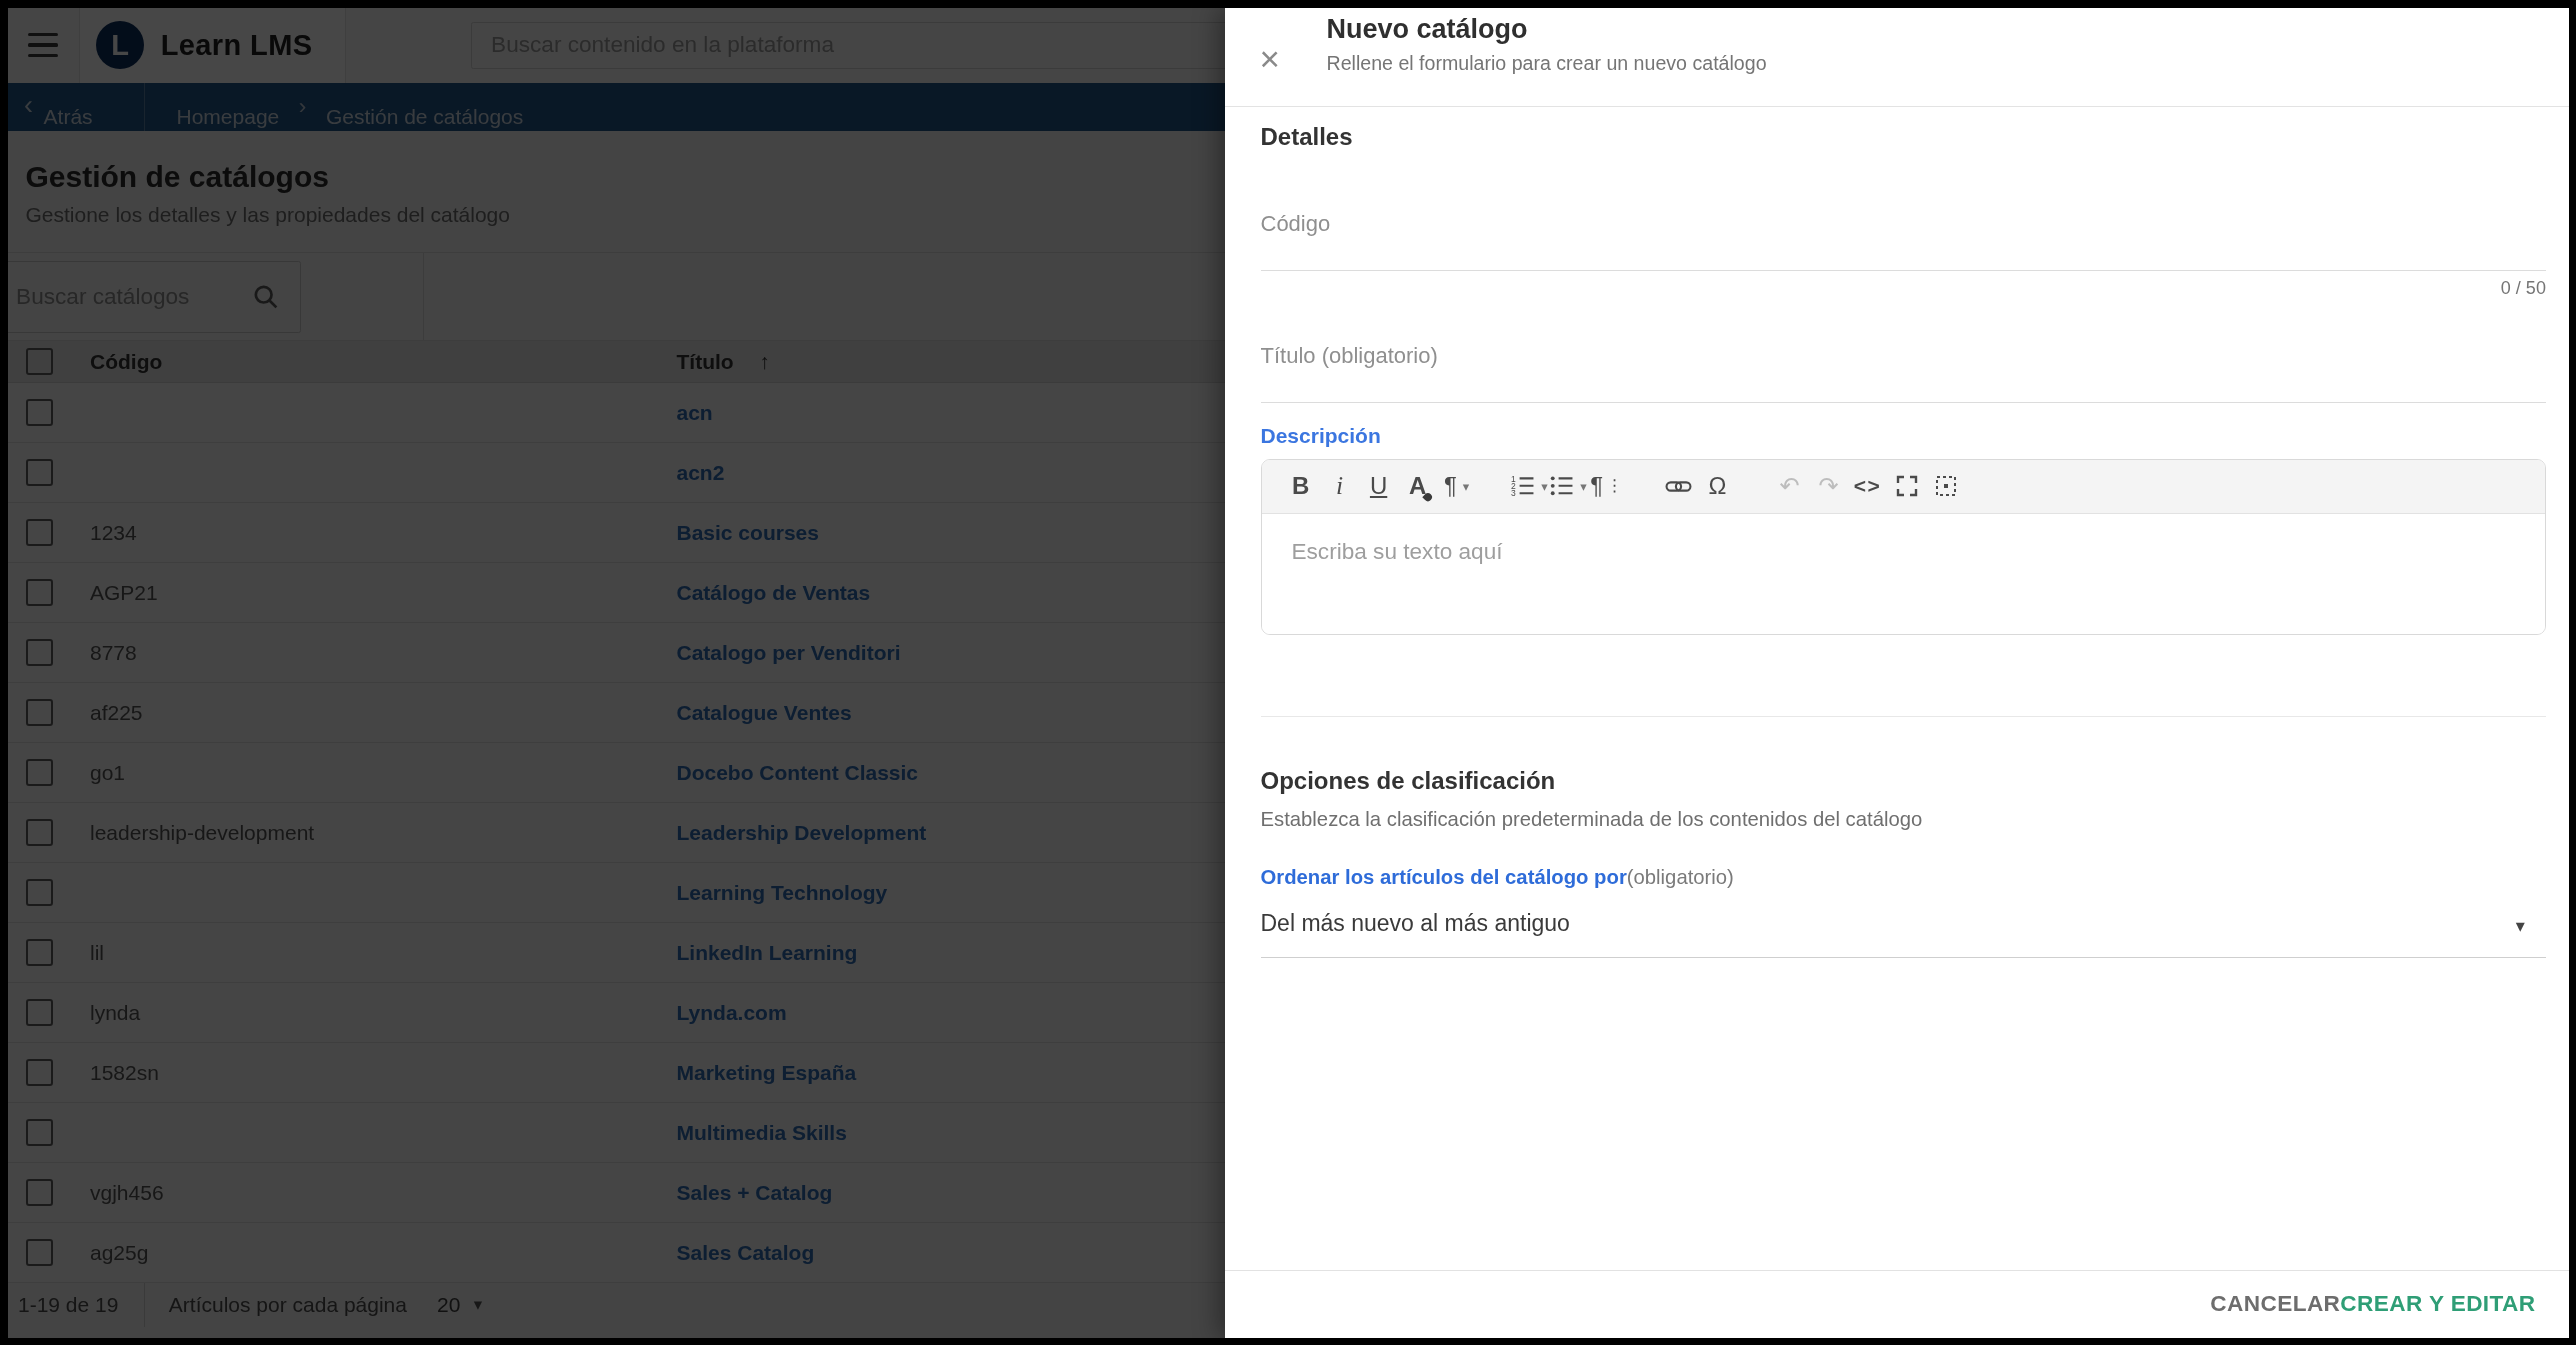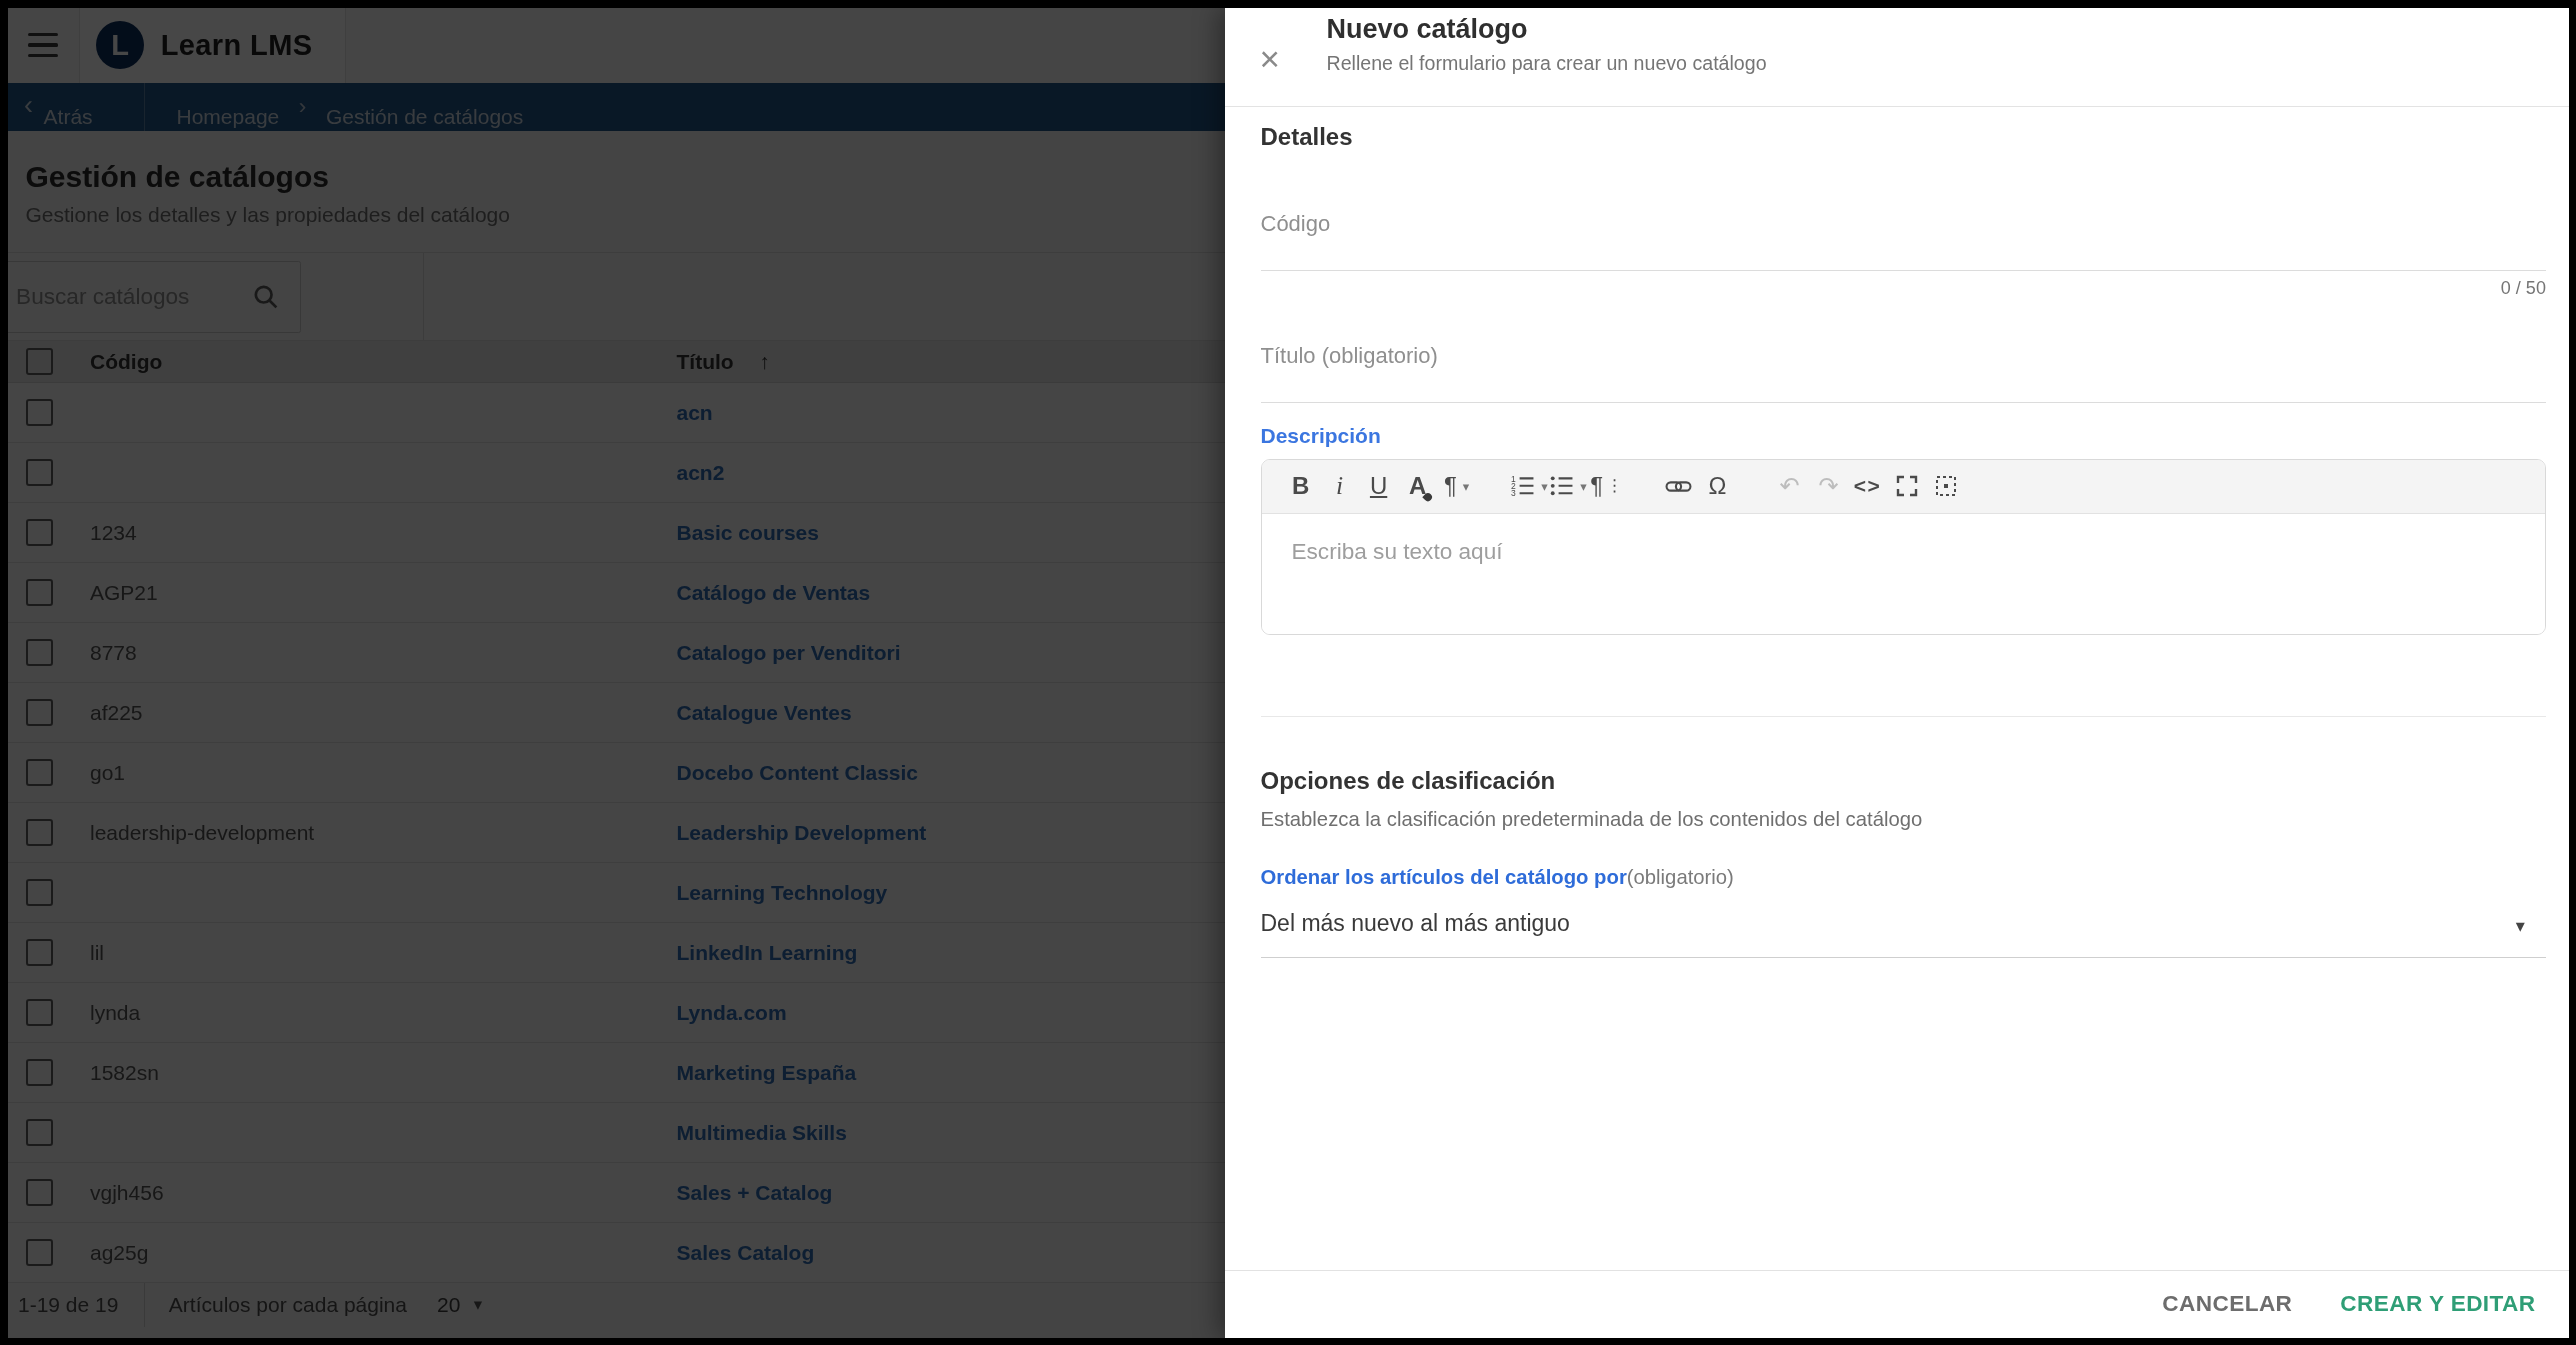--- a/index.html
+++ b/index.html
@@ -105,21 +105,21 @@
 
   .h-clasif { margin-top:50px; }
   .clasif-subtitle { font-size:20.3px; color:#6f6f6f; margin-top:13.5px; }
   .sort-label-row { margin-top:35px; display:flex; align-items:baseline; }
   .sort-label { font-size:20.3px; font-weight:bold; color:#2e6cd9; }
   .sort-required { font-size:20.3px; color:#7a7a7a; }
   .select-row { margin-top:21px; position:relative; border-bottom:0.8px solid #cfcfcf; padding-bottom:19.6px; cursor:pointer; }
   .select-value { font-size:23px; color:#3a3a3a; }
   .select-caret { position:absolute; right:21px; top:4.5px; font-size:18px; color:#444; }
 
-  .modal-footer { flex:0 0 auto; height:68px; border-top:0.8px solid #e2e2e2; display:flex; align-items:center; justify-content:flex-end; gap:48px; padding-right:33px; }
+  .modal-footer { flex:0 0 auto; height:68px; border-top:0.8px solid #e2e2e2; display:flex; align-items:center; justify-content:flex-end; padding-right:33px; }
   .btn { font-size:22.6px; font-weight:bold; letter-spacing:0.4px; cursor:pointer; background:none; border:none; font-family:inherit; }
   .btn-cancel { color:#6d6d6d; }
   .btn-create { color:#2f9e76; }
 </style>
 </head>
 <body>
 
 <div class="screen">
   <div class="viewport">
 
@@ -127,20 +127,23 @@
 
       <div class="top-header">
         <div class="hamburger">
             <i></i>
             <i></i>
             <i></i>
           </div>
         <div class="logo-tile">
           <div class="logo-circle">L</div>
           <div class="logo-text">Learn LMS</div>
+        </div>
+        <div class="global-search">
+          <span>Buscar contenido en la plataforma</span>
         </div>
       </div>
 
       <div class="crumb-bar">
         <div class="back-btn">
           <span class="back-chevron">‹</span>
           <span class="back-label">Atrás</span>
         </div>
         <div class="crumbs">
           <span class="crumb">Homepage</span>

